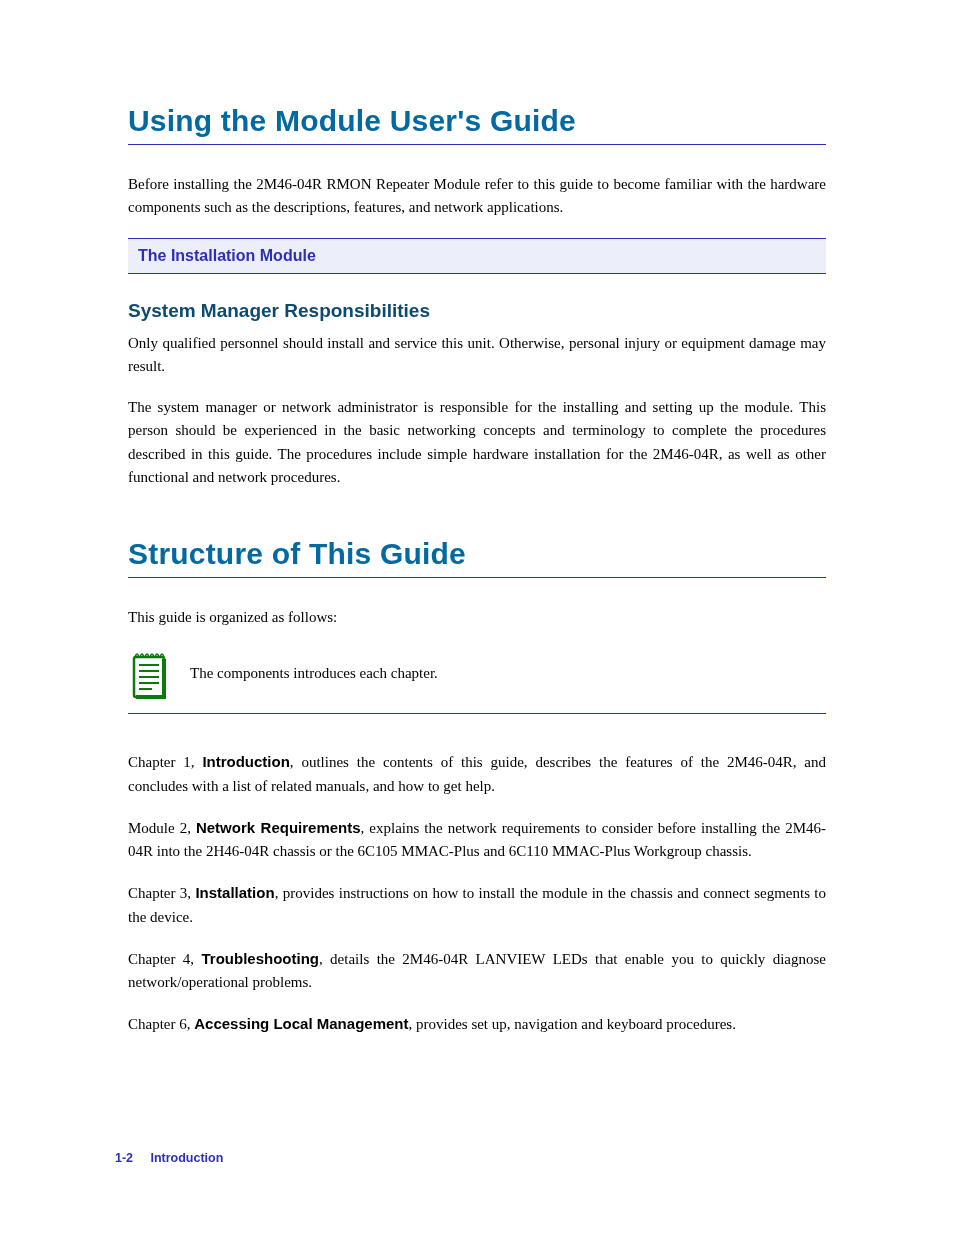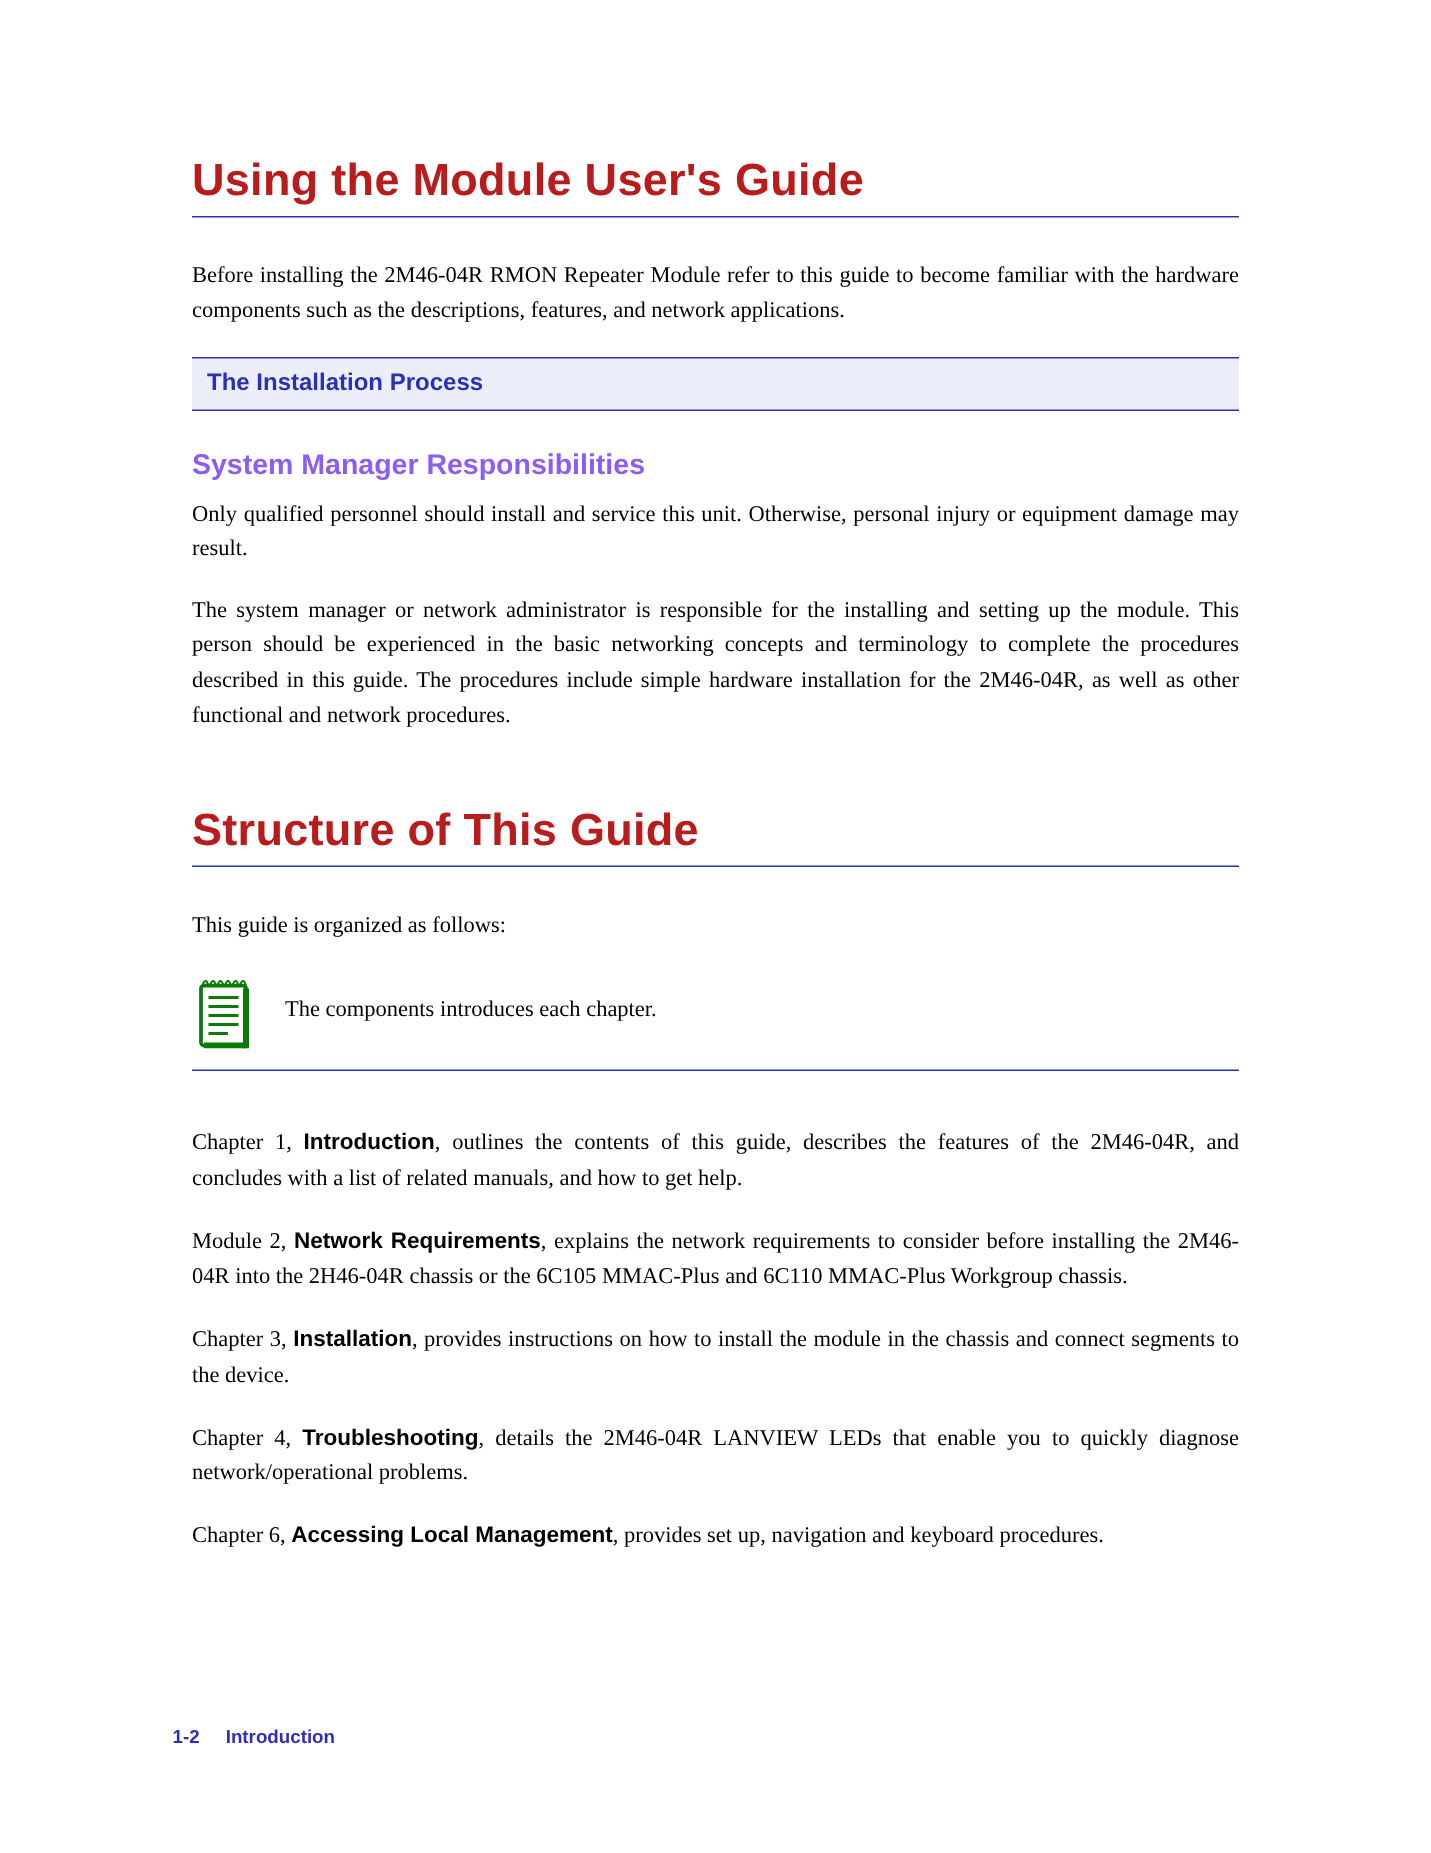--- a/index.html
+++ b/index.html
@@ -1,43 +1,43 @@
 <!DOCTYPE html>
 <html><head>
 <meta charset="utf-8">
 <style>
   * { box-sizing: border-box; margin: 0; padding: 0; }
   html, body { width: 954px; height: 1235px; background: #fff; font-family: "Times New Roman", Times, serif; color: #000; }
   .page { position: relative; width: 954px; height: 1235px; padding: 104px 128px 0 128px; }
-  .h-section { font-family: Arial, Helvetica, sans-serif; font-size: 30px; font-weight: 700; color: #b91c1c; letter-spacing: 0.2px; margin: 0 0 6px 0; }
+  .h-section { font-family: Arial, Helvetica, sans-serif; font-size: 30px; font-weight: 700; color: #0369a1; letter-spacing: 0.2px; margin: 0 0 6px 0; }
   .h-section.smallgap { margin-top: 48px; }
   .rule { height: 1px; background: #2e2fb9; width: 100%; margin-bottom: 28px; }
   .para { font-size: 15px; line-height: 1.55; text-align: justify; margin-bottom: 18px; }
   .callout { border-top: 1.5px solid #2e2fb9; border-bottom: 1.5px solid #2e2fb9; background: #eceef9; padding: 8px 10px; margin: 6px 0 26px 0; }
   .callout-title { font-family: Arial, Helvetica, sans-serif; font-size: 16px; font-weight: 700; color: #2e2fb9; }
-  .h3 { font-family: Arial, Helvetica, sans-serif; font-size: 19px; font-weight: 700; color: #8b5cf6; margin: 26px 0 10px 0; }
+  .h3 { font-family: Arial, Helvetica, sans-serif; font-size: 19px; font-weight: 700; color: #0c4a6e; margin: 26px 0 10px 0; }
   .icon-row { display: flex; align-items: center; gap: 22px; margin: 12px 0 14px 0; }
   .icon-row .para { margin: 0; }
   .notepad-icon svg { display: block; }
   .rule2 { height: 1px; background: #2e2fb9; width: 100%; margin: 8px 0 36px 0; }
   .pageno { position: absolute; bottom: 70px; left: 115px; font-family: Arial, Helvetica, sans-serif; color: #2e2fb9; font-size: 12.5px; font-weight: 700; }
   .urltext { font-family: Arial, Helvetica, sans-serif; font-weight: 700; }
 </style>
 </head>
 <body>
 
 <div class="page">
 
   <h1 class="h-section">Using the Module User's Guide</h1>
   <div class="rule"></div>
 
   <p class="para">Before installing the 2M46-04R RMON Repeater Module refer to this guide to become familiar with the hardware components such as the descriptions, features, and network applications.</p>
 
   <div class="callout">
-    <span class="callout-title">The Installation Process</span>
+    <span class="callout-title">The Installation Module</span>
   </div>
 
   <h2 class="h3">System Manager Responsibilities</h2>
   <p class="para">Only qualified personnel should install and service this unit. Otherwise, personal injury or equipment damage may result.</p>
   <p class="para">The system manager or network administrator is responsible for the installing and setting up the module. This person should be experienced in the basic networking concepts and terminology to complete the procedures described in this guide. The procedures include simple hardware installation for the 2M46-04R, as well as other functional and network procedures.</p>
 
   <h1 class="h-section smallgap">Structure of This Guide</h1>
   <div class="rule"></div>
 
   <p class="para">This guide is organized as follows:</p>

